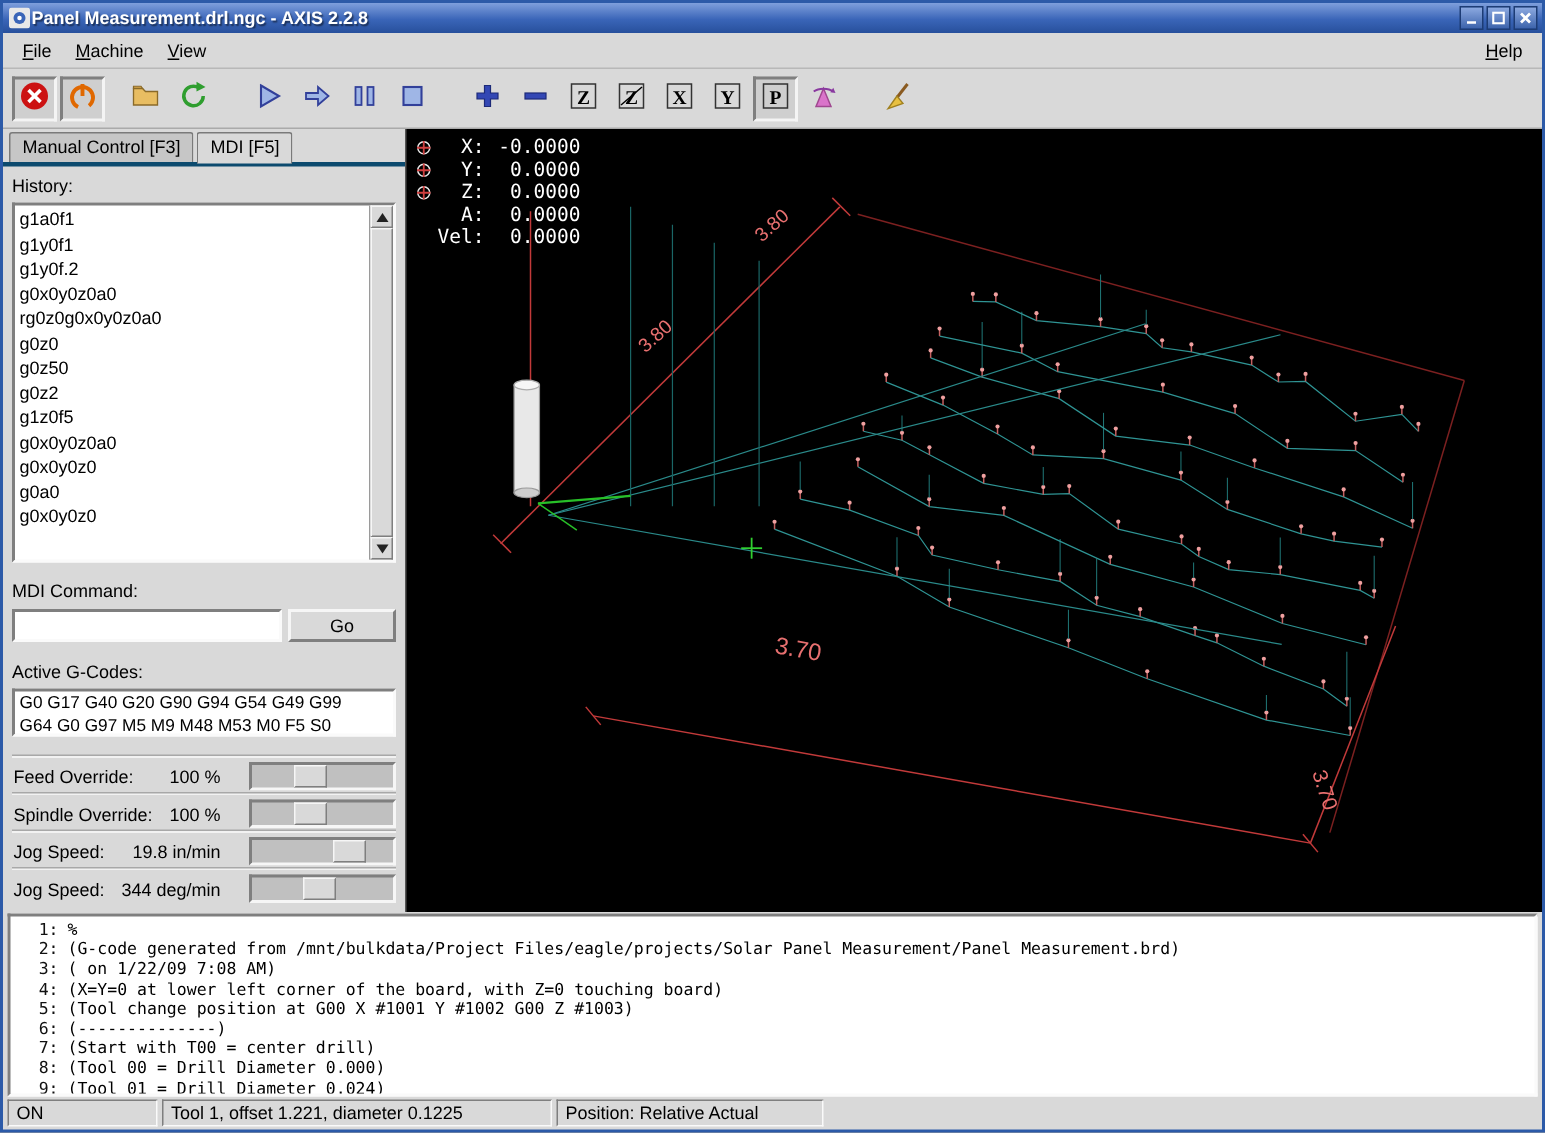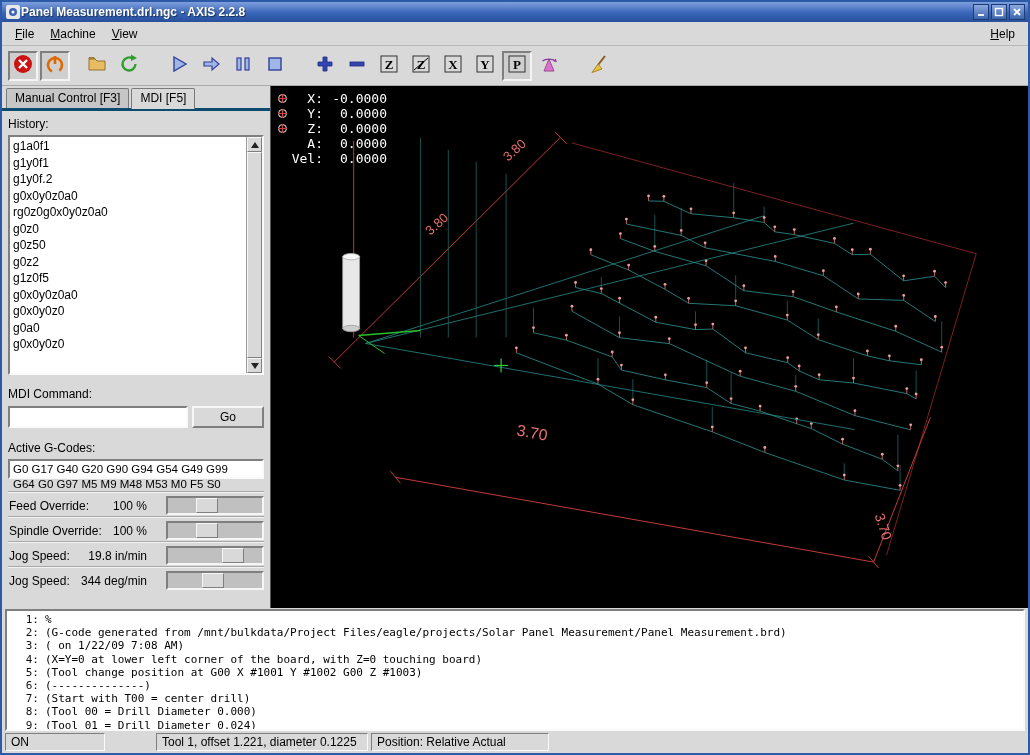--- a/index.html
+++ b/index.html
@@ -47,21 +47,21 @@
   .vs-btn { position:absolute; left:0; width:15px; height:15px; background:#d9d9d9; border:1px solid; border-color:#f6f6f6 #7f7f7f #7f7f7f #f6f6f6; display:flex; align-items:center; justify-content:center; }
   .vs-up { top:0; } .vs-down { bottom:0; }
   .arrow-up { width:0; height:0; border-left:4px solid transparent; border-right:4px solid transparent; border-bottom:6px solid #222; }
   .arrow-down { width:0; height:0; border-left:4px solid transparent; border-right:4px solid transparent; border-top:6px solid #222; }
   .vs-thumb { position:absolute; left:0; top:15px; bottom:15px; width:15px; background:#d9d9d9; border:1px solid; border-color:#f6f6f6 #7f7f7f #7f7f7f #f6f6f6; }
 
   .mdi-row { display:flex; gap:4px; height:24px; flex:none; align-items:center; margin-bottom:2px; }
   .entry { flex:1; height:22px; border:2px solid; border-color:#7f7f7f #fafafa #fafafa #7f7f7f; background:#fff; font-family:"Liberation Sans",sans-serif; font-size:12px; padding:0 3px; outline:none; }
   .btn { height:22px; padding:0 26px; background:#d9d9d9; border:2px solid; border-color:#f6f6f6 #7f7f7f #7f7f7f #f6f6f6; font-family:"Liberation Sans",sans-serif; font-size:12px; }
 
-  .gcodes-box { height:20px; flex:none; border:2px solid; border-color:#7f7f7f #fafafa #fafafa #7f7f7f; background:#fff; font-size:11.5px; line-height:15px; padding:1px 3px; white-space:pre-line; margin-bottom:4px; }
+  .gcodes-box { height:32px; flex:none; border:2px solid; border-color:#7f7f7f #fafafa #fafafa #7f7f7f; background:#fff; font-size:11.5px; line-height:15px; padding:1px 3px; white-space:pre-line; margin-bottom:4px; }
 
   .overrides { margin-top:10px; }
   .override-row { height:25px; display:flex; align-items:center; padding-left:1px; box-shadow:0 -1px 0 #f2f2f2, 0 -2px 0 #a8a8a8; }
   .ov-label { flex:1; white-space:nowrap; }
   .ov-value { text-align:right; margin-right:19px; white-space:nowrap; }
   .slider { width:98px; height:19px; flex:none; position:relative; background:#c0c0c0; border:2px solid; border-color:#7f7f7f #f6f6f6 #f6f6f6 #7f7f7f; }
   .slider-handle { position:absolute; top:0; width:22px; height:15px; background:#d9d9d9; border:1px solid; border-color:#f6f6f6 #7f7f7f #7f7f7f #f6f6f6; }
 
   
   .viewport { flex:1; position:relative; background:#000; border-left:1px solid #555; overflow:hidden; }
@@ -76,21 +76,21 @@
   
   .listing { height:122px; flex:none; margin:1px 3px 0 3px; background:#fff; border:2px solid; border-color:#7f7f7f #fafafa #fafafa #7f7f7f; overflow:hidden; font-family:"DejaVu Sans Mono",monospace; font-size:11px; padding:2px 0 0 2px; }
   .code-line { height:13.2px; line-height:13.2px; display:flex; white-space:pre; }
   .ln { width:30px; text-align:right; margin-right:6px; flex:none; color:#111; }
   .ct { color:#000; white-space:pre; }
 
   
   .statusbar { height:22px; flex:none; display:flex; gap:3px; align-items:center; padding:2px 3px; }
   .status-cell { height:18px; line-height:15px; padding:1px 5px; border:1px solid; border-color:#7f7f7f #fafafa #fafafa #7f7f7f; white-space:nowrap; overflow:hidden; }
   .sc-power { width:100px; }
-  .sc-tool  { width:212px;margin-left:48px; }
+  .sc-tool  { width:260px; }
   .sc-pos   { width:178px; }
 </style>
 </head>
 <body>
 
 <div class="window">
 
   <div class="titlebar">
     <span class="title-icon">
       <svg width="14" height="14" viewBox="0 0 14 14">

